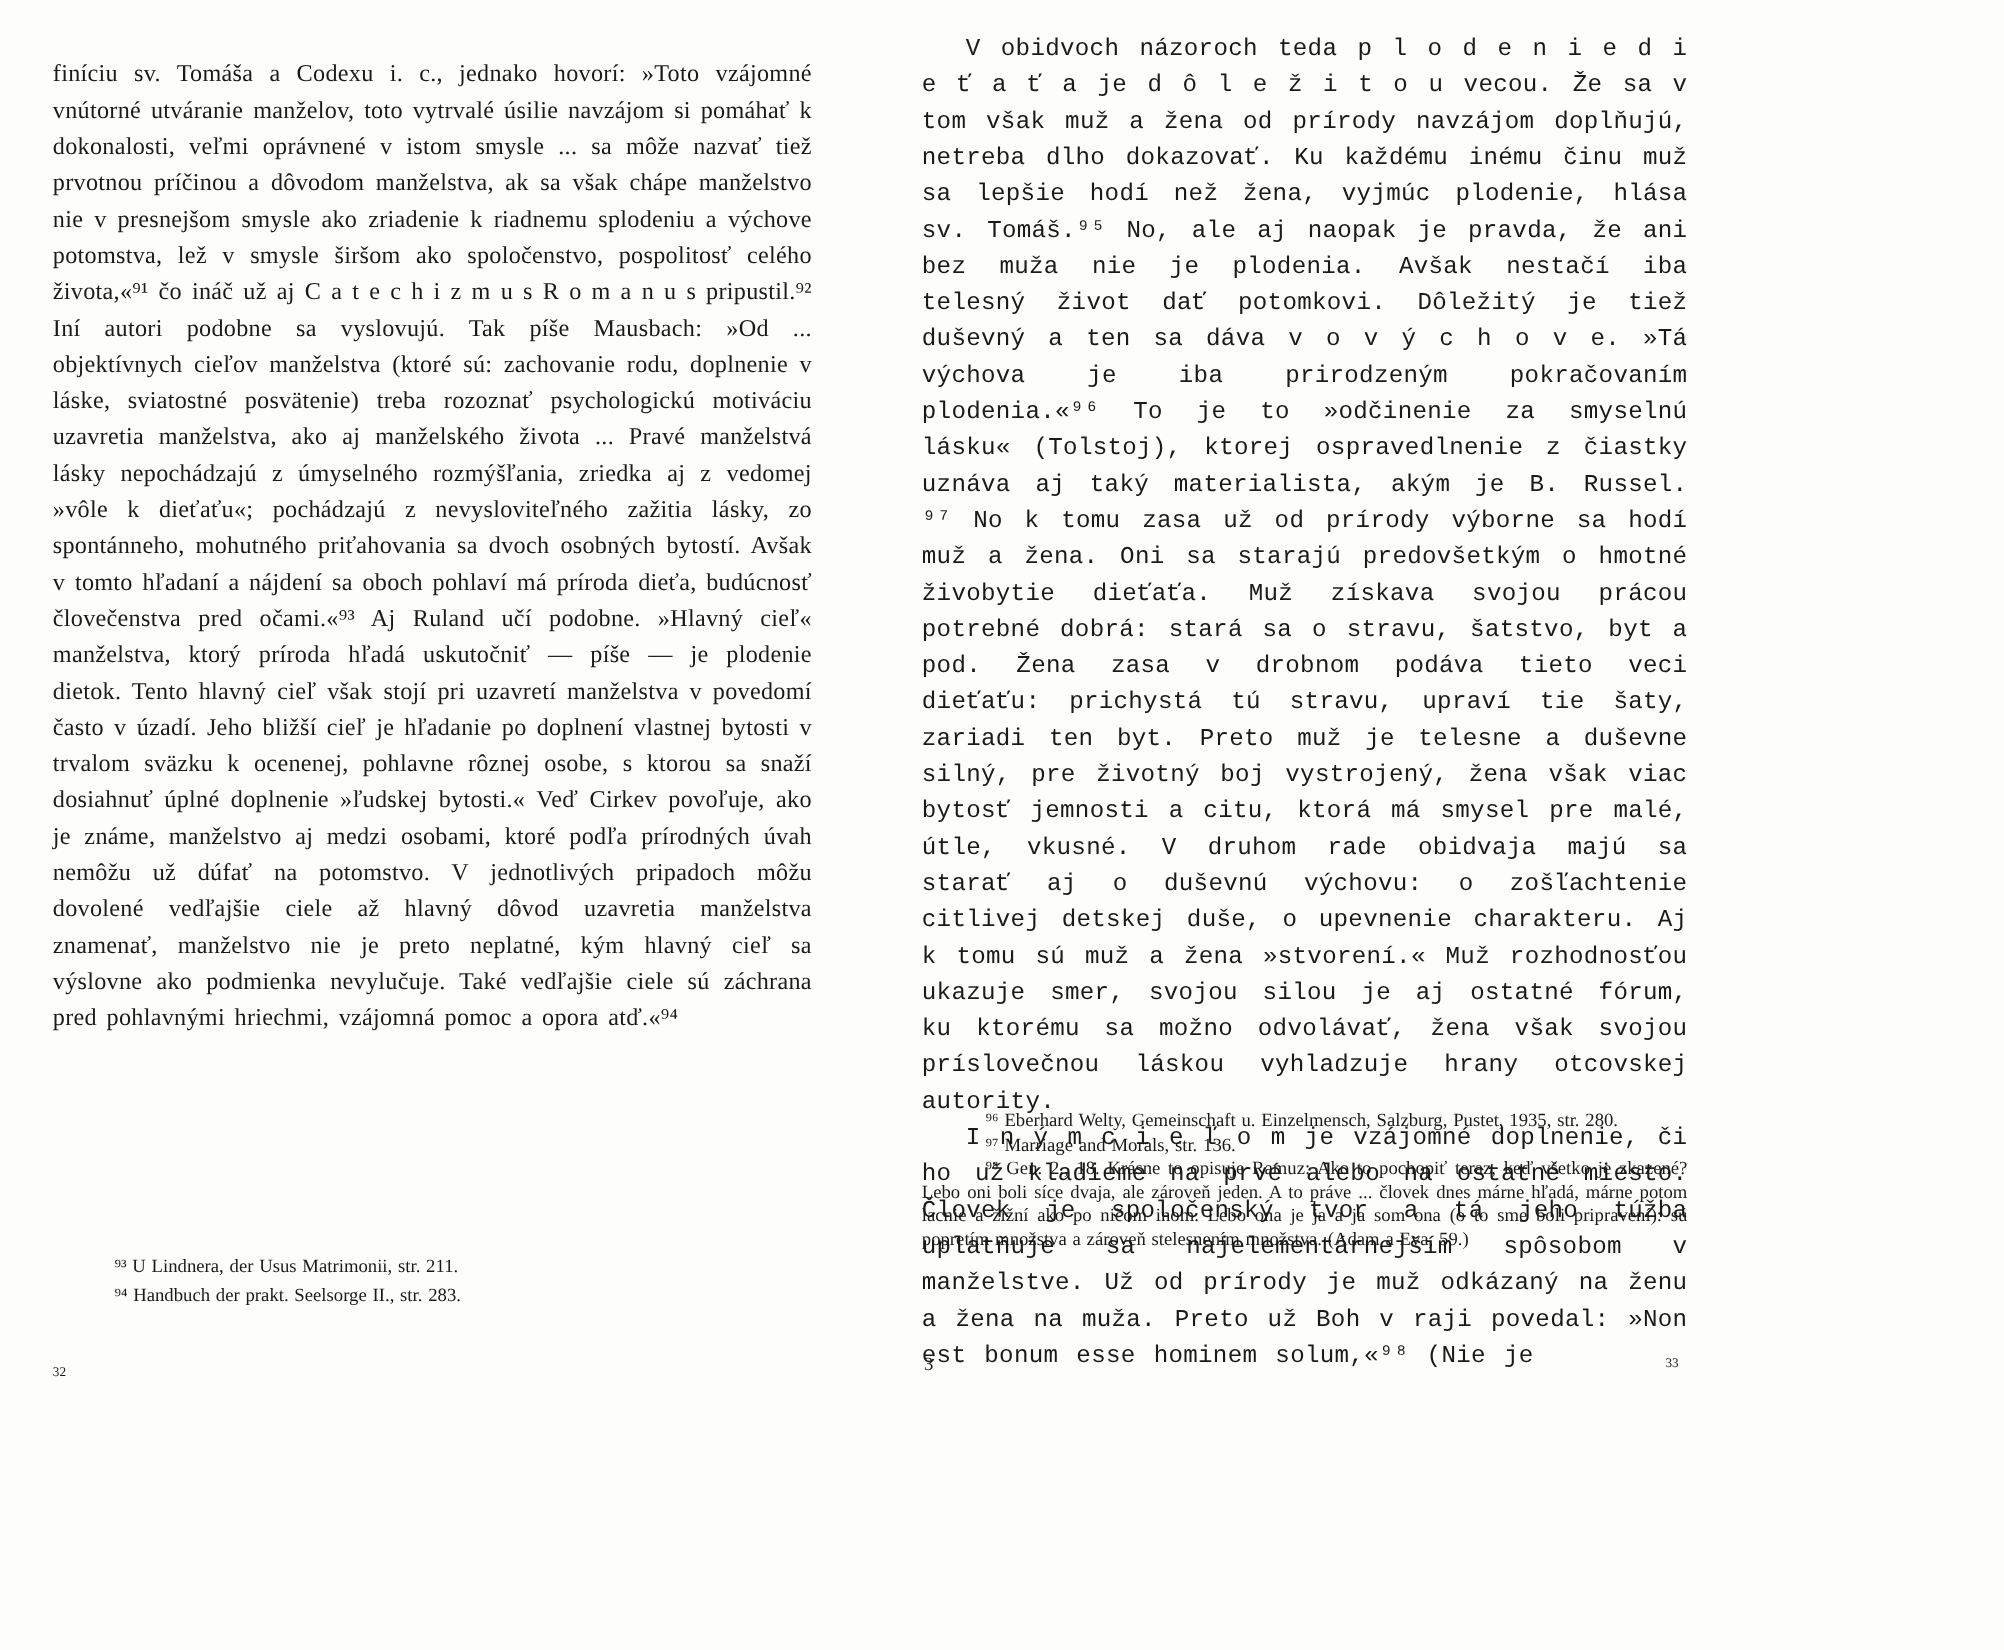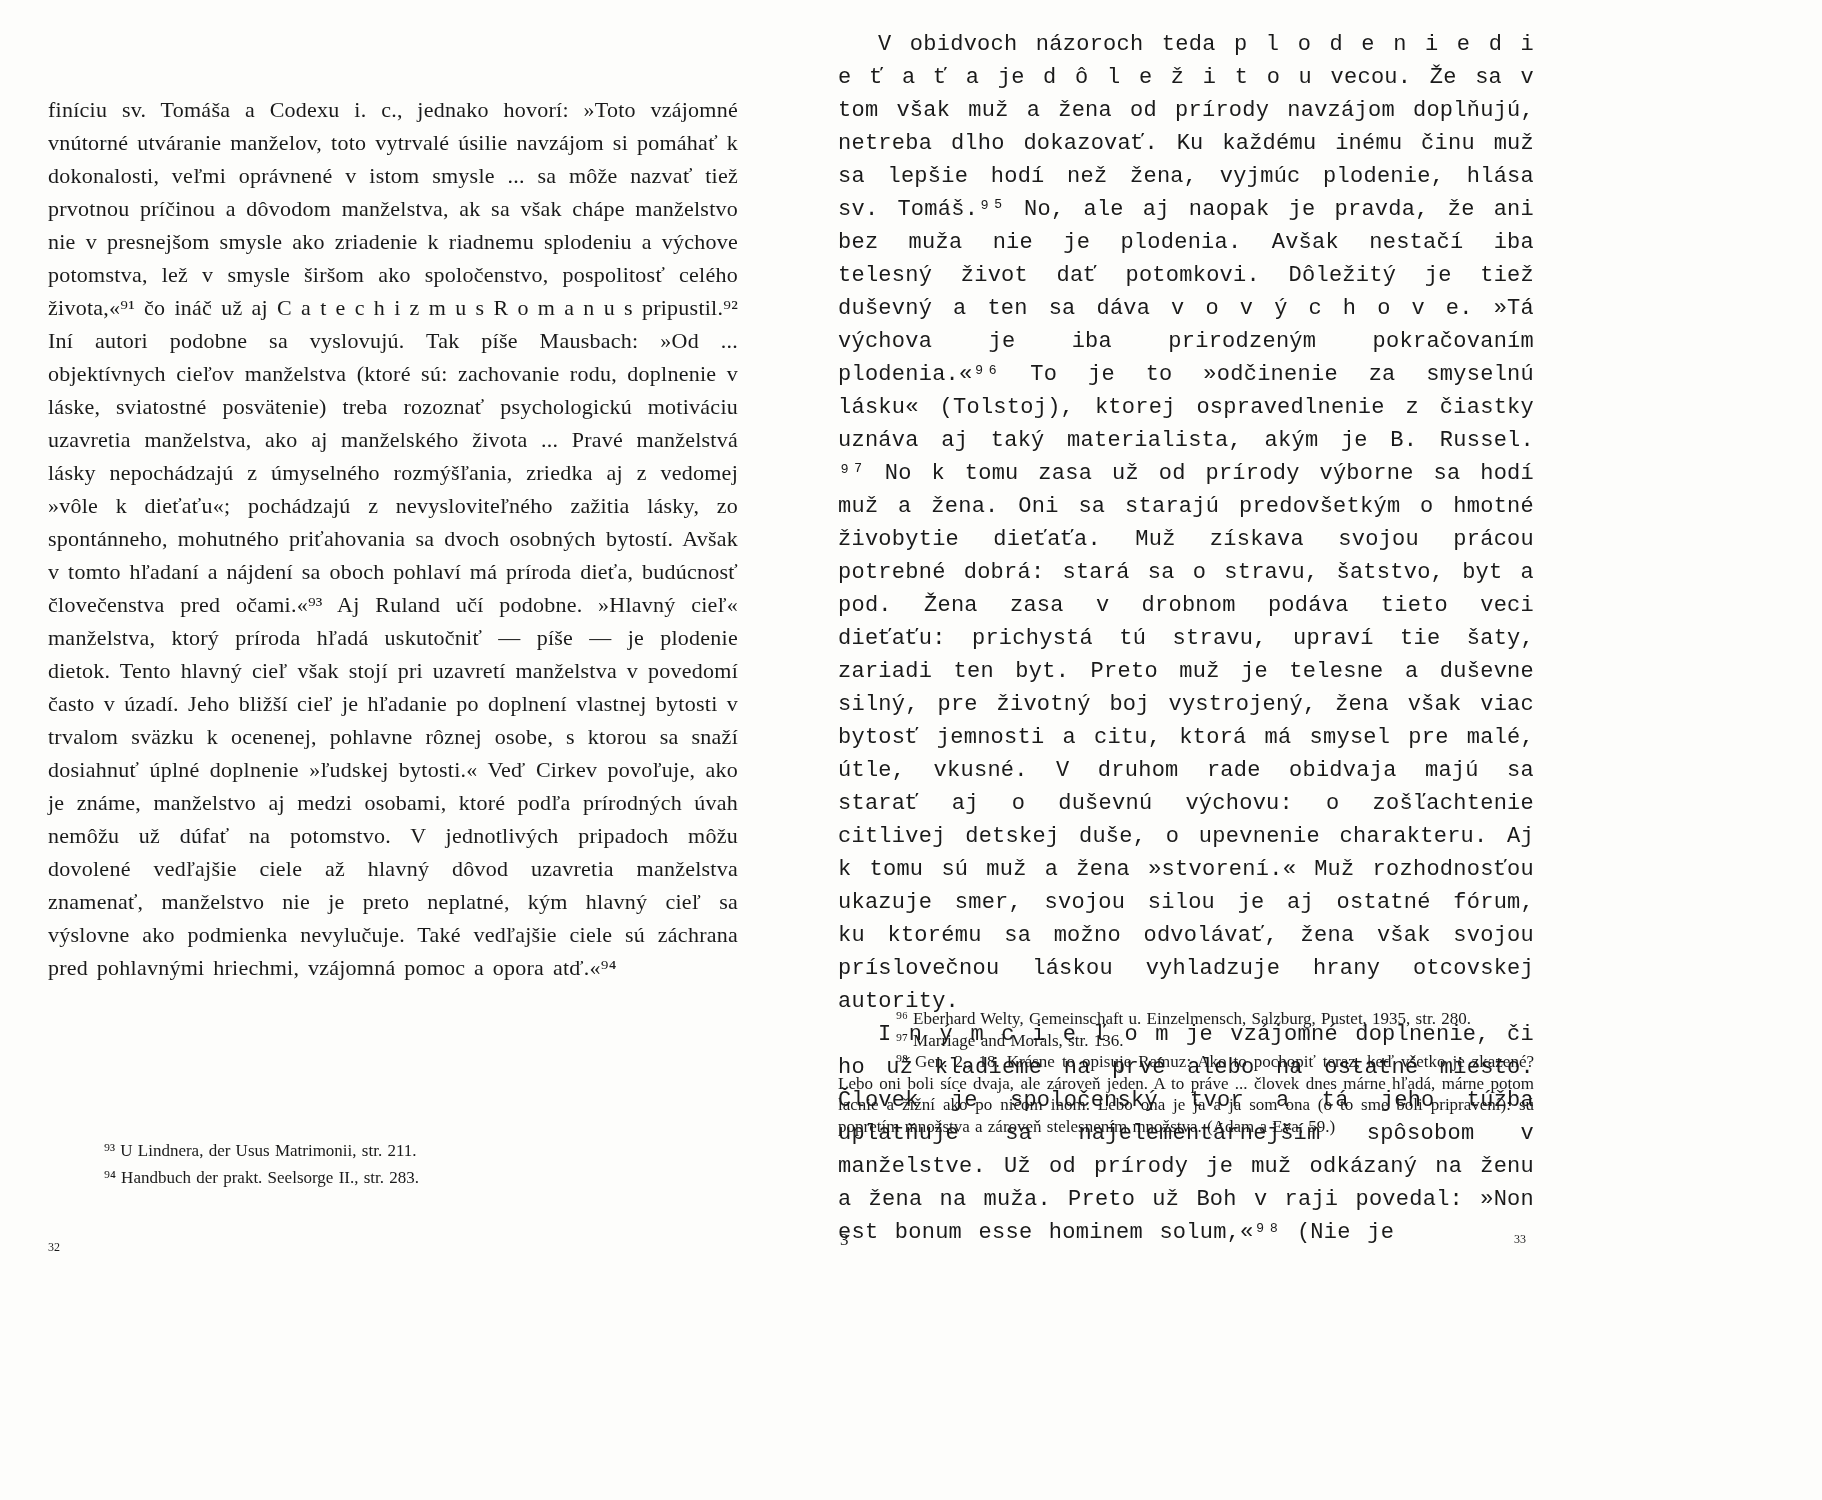--- a/index.html
+++ b/index.html
@@ -21,21 +21,21 @@
     height: 1500px;
   }
   .page.left  { left: 48px;  width: 690px; }
   .page.right { left: 838px; width: 696px; }
 
   .body-block {
     position: absolute;
     left: 0;
     right: 0;
   }
-  .page.left  .body-block { top: 50px; margin-top: 43px; }
+  .page.left  .body-block { top: 50px; }
   .page.right .body-block { top: 28px; }
 
   .body-par {
     margin: 0;
     text-align: justify;
     font-size: 22px;
     line-height: 33px;
     word-spacing: 3px;
     letter-spacing: 0.25px;
   }

